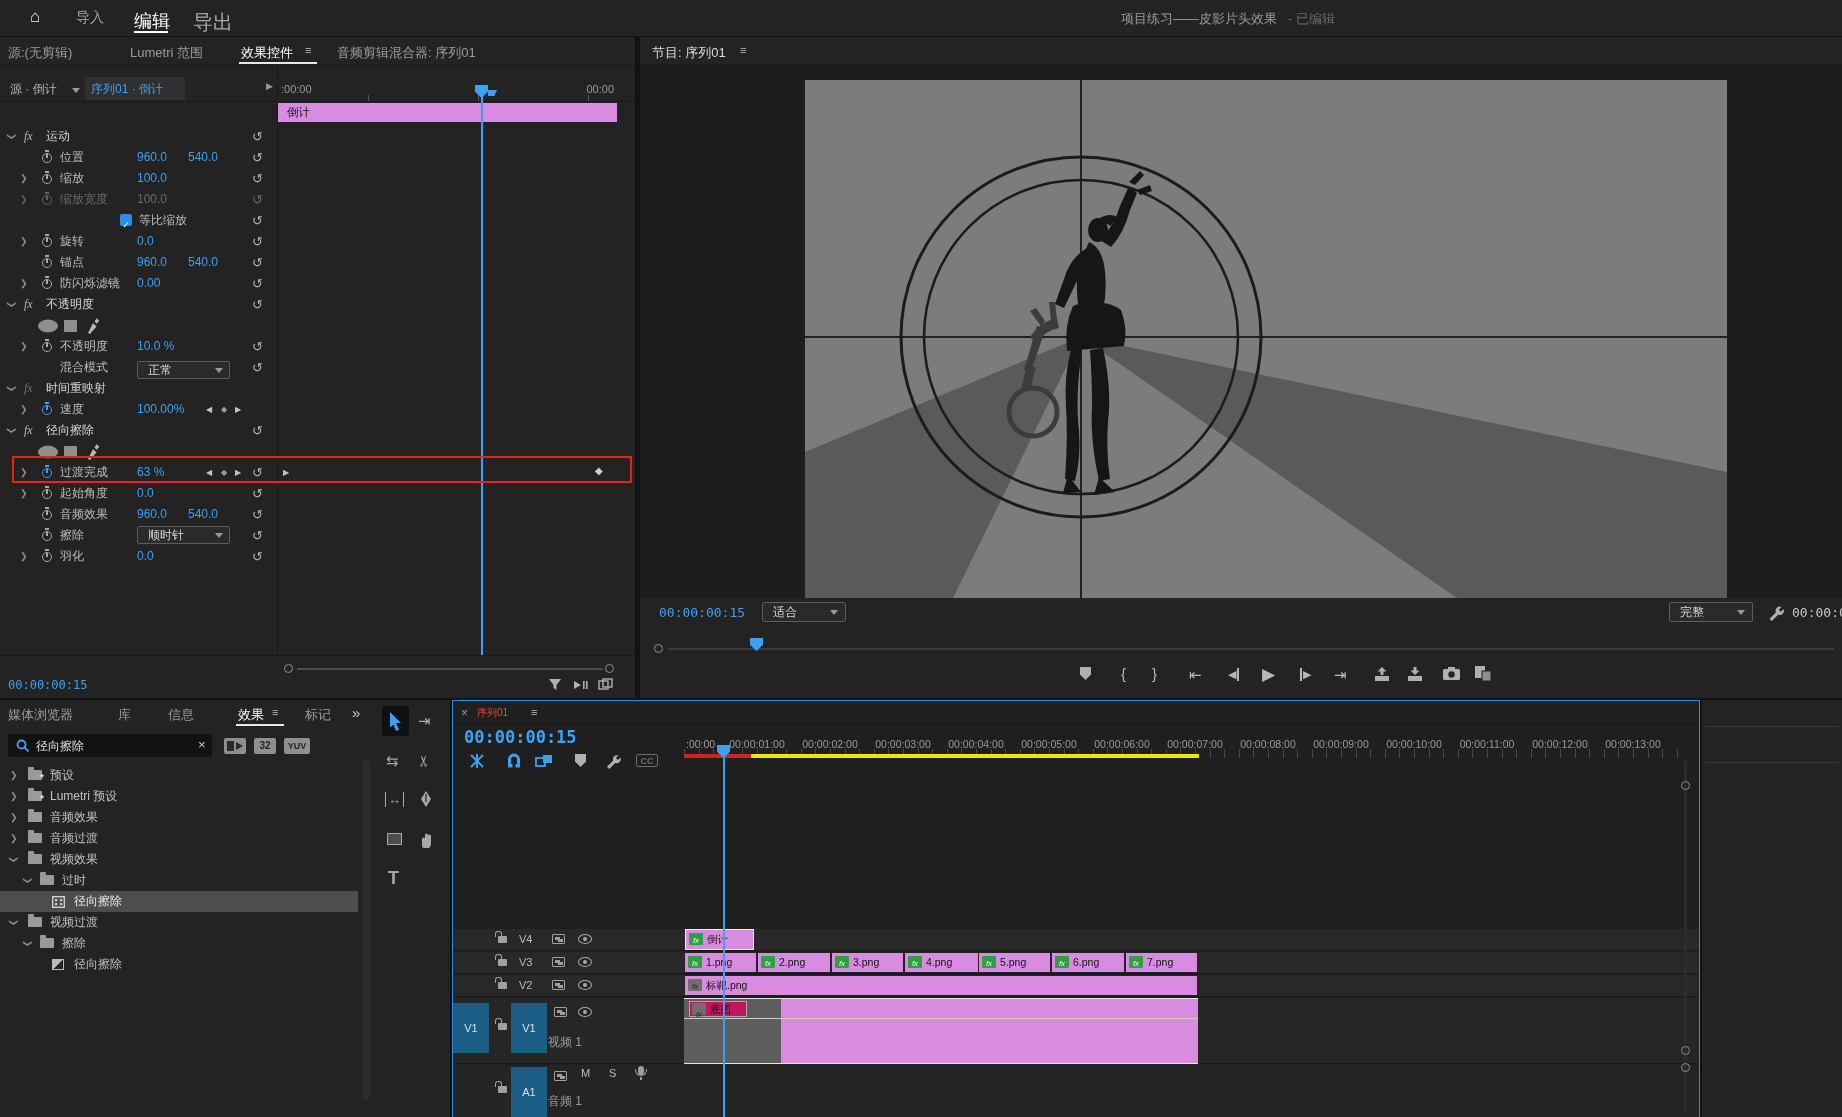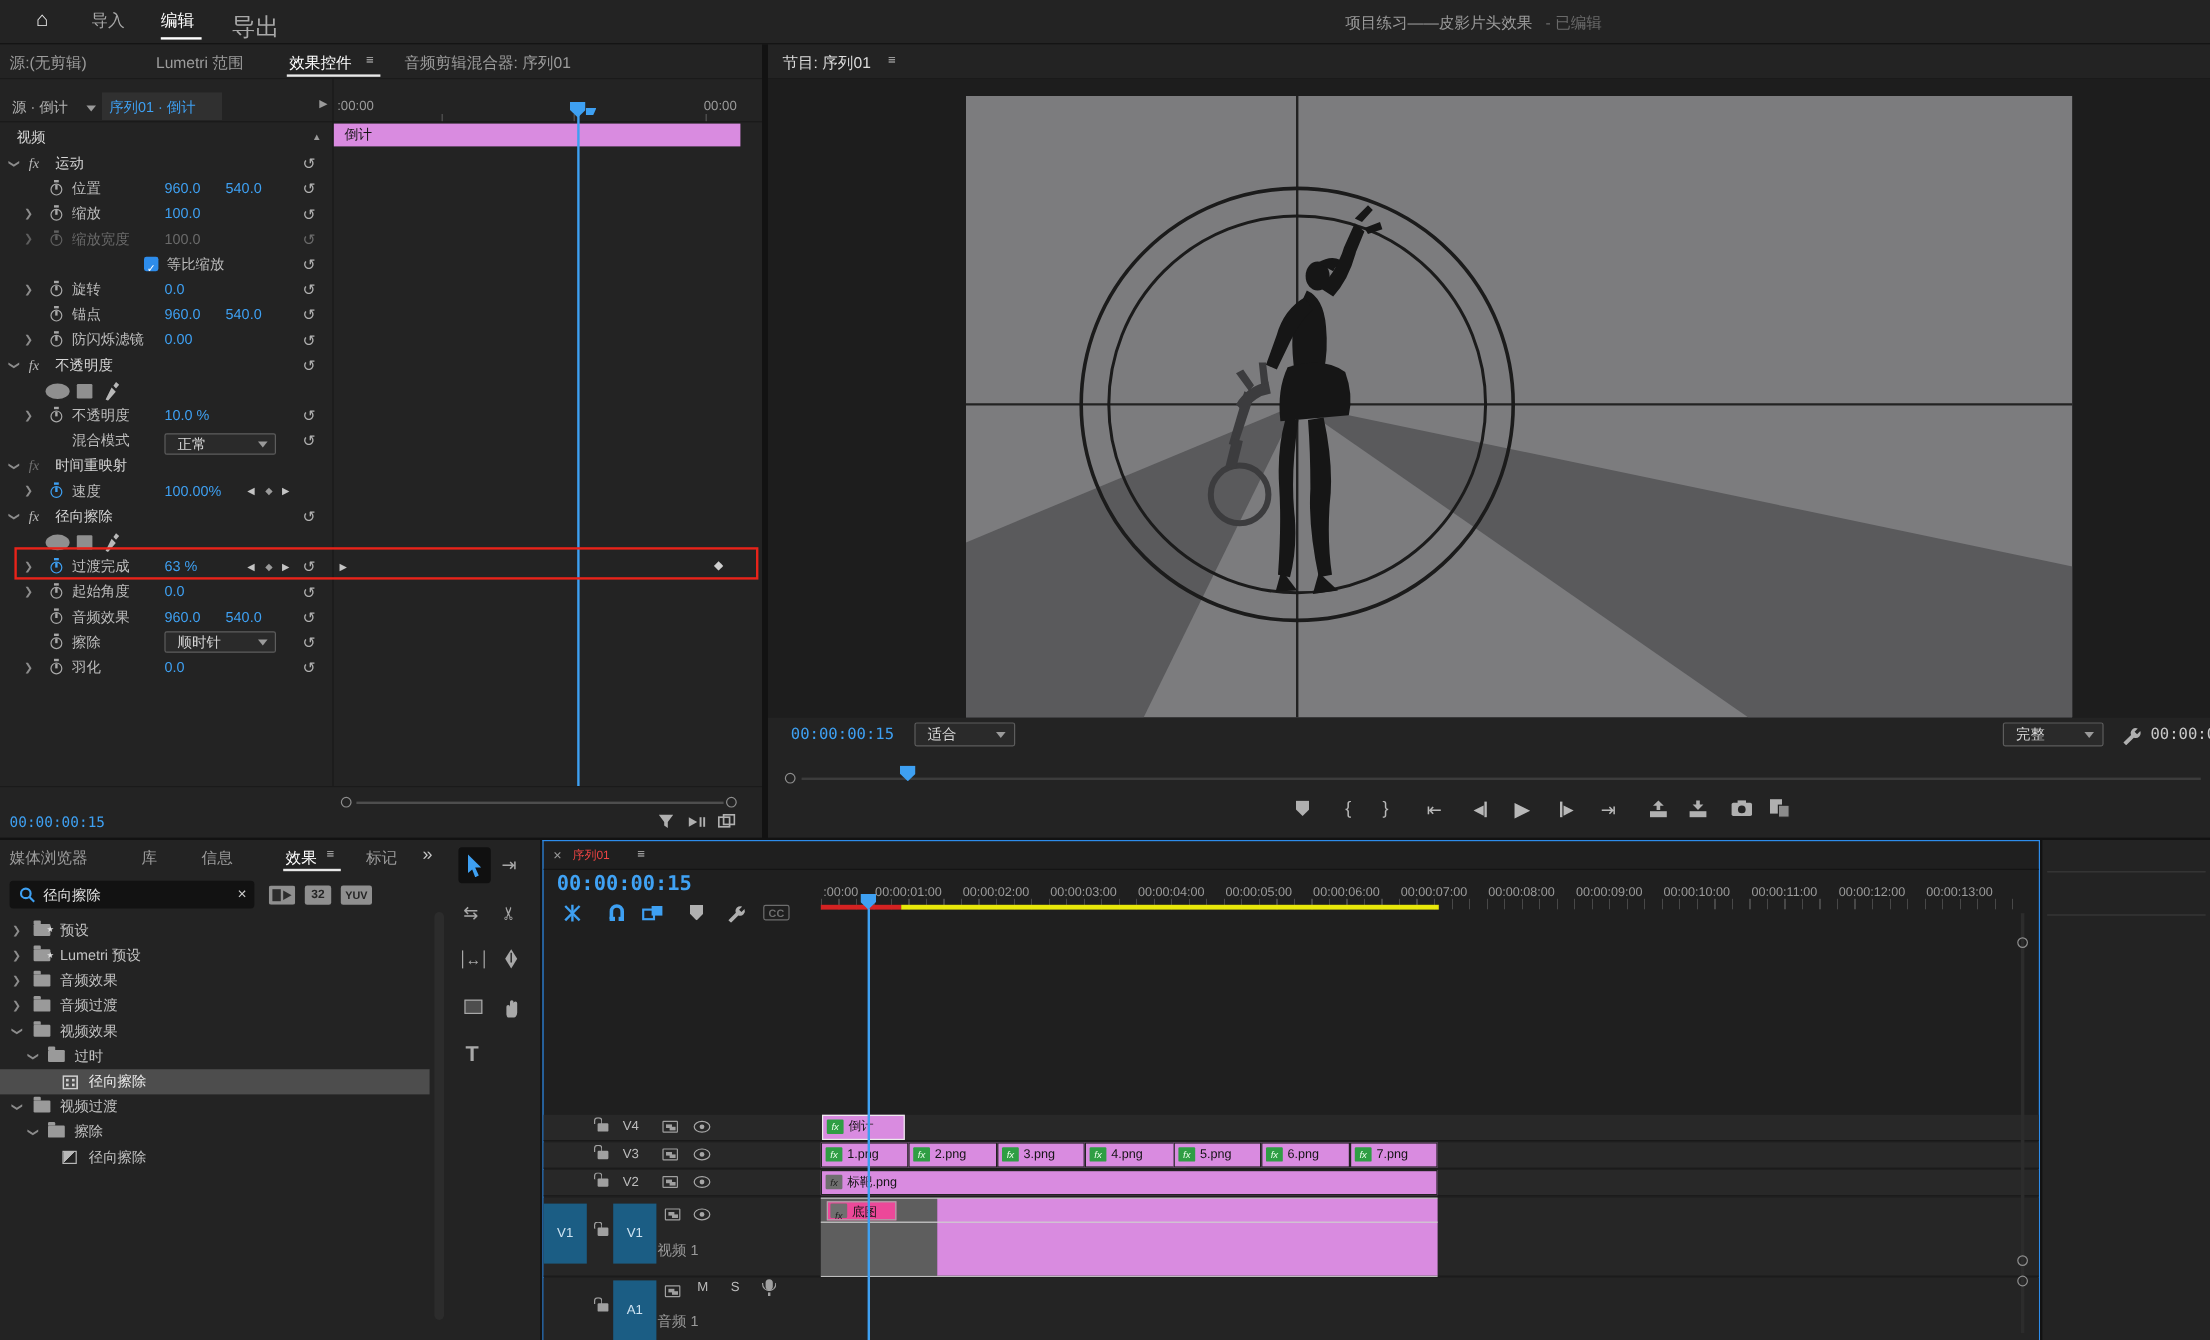--- a/index.html
+++ b/index.html
@@ -57,21 +57,21 @@
   .marker5{position:absolute;width:11px;height:13px;background:#b0b0b0;clip-path:polygon(0 0,100% 0,100% 58%,50% 100%,0 58%)}
   .tbtn{position:absolute;font-size:13px;color:#b8b8b8}
   .lane{position:absolute;left:0;background:#282828;border-bottom:1px solid #191919}
 </style>
 </head>
 <body>
 
 <div class="panel" style="left:0;top:0;width:1842px;height:37px;background:#232323;border-bottom:1px solid #121212">
   <span class="ab" style="left:30px;top:7px;font-size:17px;color:#efefef">⌂</span>
   <span class="ab" style="left:76px;top:9px;font-size:14px;color:#a8a8a8">导入</span>
-  <span class="ab" style="left:134px;top:9px;font-size:14px;color:#ffffff">编辑</span>
+  <span class="ab" style="left:134px;top:9px;font-size:18px;color:#ffffff">编辑</span>
   <span class="ab" style="left:134px;top:31px;width:34px;height:2px;background:#fff"></span>
   <span class="ab" style="left:193px;top:9px;font-size:20px;color:#a8a8a8">导出</span>
   <span class="ab" style="left:1121px;top:10px;font-size:13px;color:#9a9a9a">项目练习——皮影片头效果</span>
   <span class="ab" style="left:1288px;top:10px;font-size:13px;color:#6a6a6a">- 已编辑</span>
 </div>
 
 <div class="panel" style="left:0;top:37px;width:635px;height:661px">
 
   <span class="ab" style="left:8px;top:7px;font-size:13px;color:#9c9c9c">源:(无剪辑)</span>
   <span class="ab" style="left:130px;top:7px;font-size:13px;color:#9c9c9c">Lumetri 范围</span>
@@ -91,24 +91,20 @@
   <span class="ab" style="left:281px;top:46px;font-size:11px;color:#9a9a9a">:00:00</span>
   <span class="ab" style="left:570px;top:46px;width:44px;text-align:right;font-size:11px;color:#9a9a9a">00:00</span>
   <span class="ab" style="left:368px;top:58px;width:1px;height:6px;background:#555"></span>
   <span class="ab" style="left:478px;top:58px;width:1px;height:6px;background:#555"></span>
   <span class="ab" style="left:588px;top:58px;width:1px;height:6px;background:#555"></span>
 
   <div class="ab" style="left:278px;top:66px;width:339px;height:19px;background:#d98be0">
     <span class="ab" style="left:9px;top:2px;font-size:11.5px;color:#141414">倒计</span>
   </div>
 
-  <div class="ecrow" style="top:67px">
-    <span class="glbl" style="left:14px">视频</span>
-    <span class="ab" style="left:260px;font-size:8px;line-height:21px;color:#9a9a9a">▲</span>
-  </div>
 
   <div class="ecrow" style="top:89px">
     <span class="chev" style="left:8px;transform:rotate(90deg)">❯</span>
     <span class="i-fx" style="left:24px"></span>
     <span class="glbl" style="left:46px">运动</span>
     <span class="rst" style="left:252px">↺</span>
   </div>
   <div class="ecrow" style="top:110px">
     <span class="i-sw" style="left:42px"></span>
     <span class="lbl" style="left:60px">位置</span>
@@ -589,21 +585,21 @@
   </div>
   <div class="clip" style="left:231px;top:274px;width:514px;height:21px">
     <span class="fxb gray" style="left:3px;top:3px"></span>
     <span class="cl">标靶.png</span>
   </div>
 
   <div class="ab" style="left:231px;top:297px;width:514px;height:66px;border-top:1px solid #e6e6e6;border-bottom:1px solid #e6e6e6">
     <span class="ab" style="left:0;top:0;width:97px;height:64px;background:#5e5e5e"></span>
     <span class="ab" style="left:97px;top:0;width:417px;height:64px;background:#d98be0"></span>
     <span class="ab" style="left:0;top:19px;width:514px;height:1px;background:#cfcfcf"></span>
-    <span class="ab" style="left:5px;top:2px;width:58px;height:16px;background:#ec4899;border:1px solid #a8a8a8">
+    <span class="ab" style="left:5px;top:2px;width:58px;height:16px;background:#be185d;border:1px solid #a8a8a8">
       <span class="fxb gray" style="left:2px;top:1px"></span>
       <span class="ab" style="left:20px;top:1px;font-size:10.5px;color:#141414">底图</span>
     </span>
   </div>
 
   <span class="pin" style="left:264px;top:44px"></span>
   <span class="pline" style="left:270px;top:56px;height:360px"></span>
 
   <span class="ab" style="left:1231px;top:60px;width:3px;height:350px;background:#2c2c2c"></span>
   <span class="knob" style="left:1228px;top:80px"></span>

